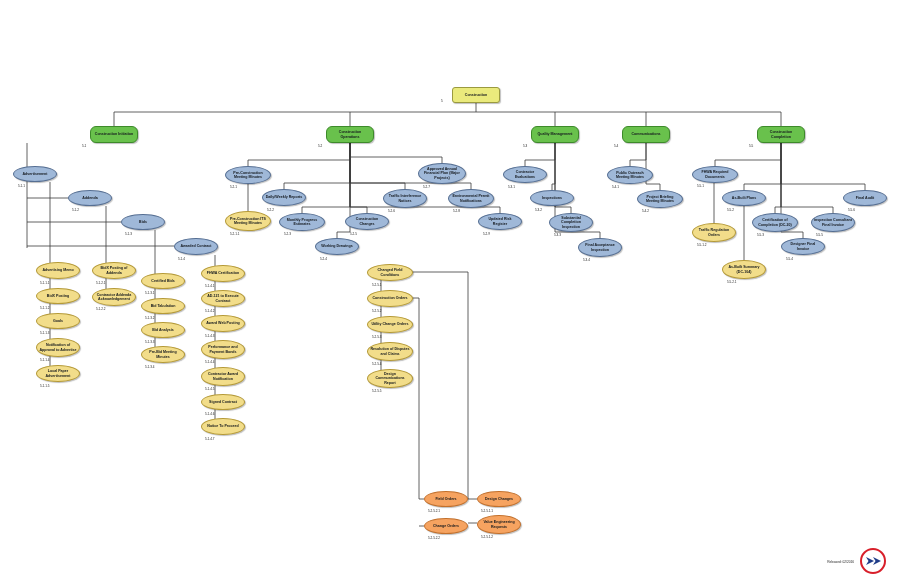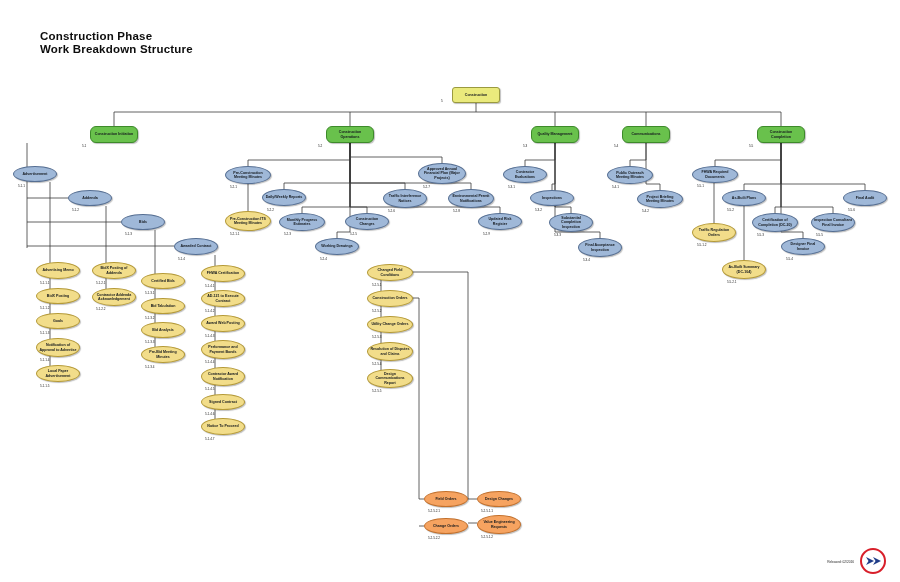--- a/index.html
+++ b/index.html
@@ -50,22 +50,20 @@
     position:absolute;right:46px;bottom:18px;
     font-size:3.2px;color:#222;white-space:nowrap;
   }
   #logo{position:absolute;right:14px;bottom:8px;width:26px;height:26px;}
 </style>
 </head>
 <body>
 
 <div id="canvas">
 
-  <div id="title">Construction Phase
-Work Breakdown Structure</div>
 
   <svg class="edges" id="edge-layer">
       <line x1="476" y1="103" x2="476" y2="112" stroke="#3a3a3a" stroke-width="0.8"></line>
       <line x1="114" y1="112" x2="781" y2="112" stroke="#3a3a3a" stroke-width="0.8"></line>
       <line x1="114" y1="112" x2="114" y2="126" stroke="#3a3a3a" stroke-width="0.8"></line>
       <line x1="350" y1="112" x2="350" y2="126" stroke="#3a3a3a" stroke-width="0.8"></line>
       <line x1="555" y1="112" x2="555" y2="126" stroke="#3a3a3a" stroke-width="0.8"></line>
       <line x1="646" y1="112" x2="646" y2="126" stroke="#3a3a3a" stroke-width="0.8"></line>
       <line x1="781" y1="112" x2="781" y2="126" stroke="#3a3a3a" stroke-width="0.8"></line>
       <line x1="27" y1="143" x2="27" y2="248" stroke="#3a3a3a" stroke-width="0.8"></line>

